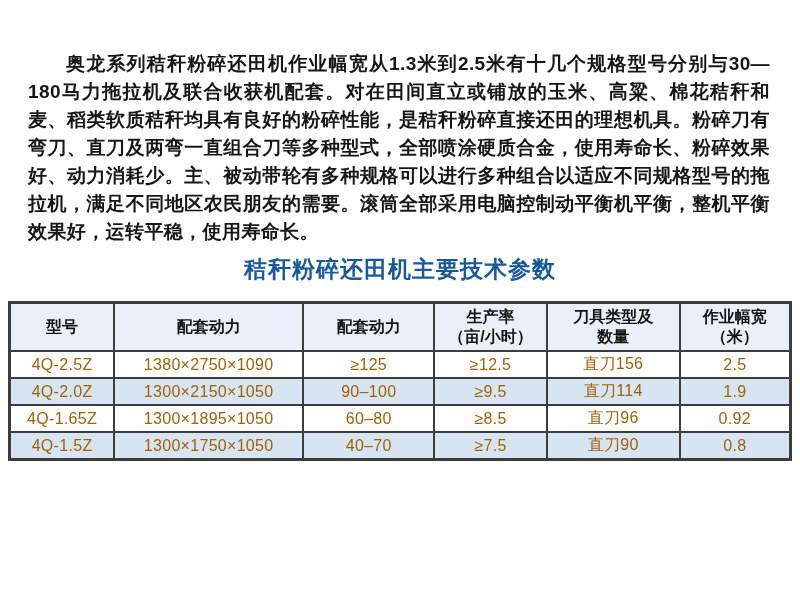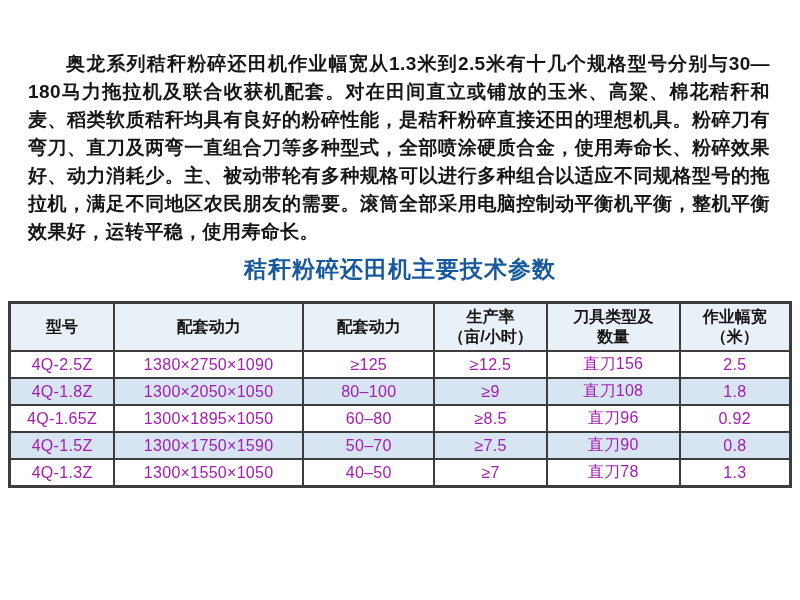--- a/index.html
+++ b/index.html
@@ -56,21 +56,21 @@
     font-weight: bold;
     font-size: 16px;
     height: 46px;
     line-height: 20px;
     white-space: pre-line;
     color: #141414;
   }
   table.spec-table tbody td {
     font-size: 16px;
     height: 25px;
-    color: #a21caf;
+    color: #a16207;
     letter-spacing: 0.3px;
   }
   table.spec-table tbody tr:nth-child(even) {
     background: #d7e5f2;
   }
   col.c-model  { width: 13.4%; }
   col.c-dims   { width: 24.2%; }
   col.c-power  { width: 16.8%; }
   col.c-rate   { width: 14.4%; }
   col.c-blades { width: 17.0%; }
@@ -110,47 +110,39 @@
     <tbody>
       <tr>
         <td>4Q-2.5Z</td>
         <td>1380×2750×1090</td>
         <td>≥125</td>
         <td>≥12.5</td>
         <td>直刀156</td>
         <td>2.5</td>
       </tr>
       <tr>
-        <td>4Q-1.8Z</td>
-        <td>1300×2050×1050</td>
-        <td>80–100</td>
-        <td>≥9</td>
-        <td>直刀108</td>
-        <td>1.8</td>
+        <td>4Q-2.0Z</td>
+        <td>1300×2150×1050</td>
+        <td>90–100</td>
+        <td>≥9.5</td>
+        <td>直刀114</td>
+        <td>1.9</td>
       </tr>
       <tr>
         <td>4Q-1.65Z</td>
         <td>1300×1895×1050</td>
         <td>60–80</td>
         <td>≥8.5</td>
         <td>直刀96</td>
         <td>0.92</td>
       </tr>
       <tr>
         <td>4Q-1.5Z</td>
-        <td>1300×1750×1590</td>
-        <td>50–70</td>
+        <td>1300×1750×1050</td>
+        <td>40–70</td>
         <td>≥7.5</td>
         <td>直刀90</td>
         <td>0.8</td>
-      </tr>
-      <tr>
-        <td>4Q-1.3Z</td>
-        <td>1300×1550×1050</td>
-        <td>40–50</td>
-        <td>≥7</td>
-        <td>直刀78</td>
-        <td>1.3</td>
       </tr>
     </tbody>
   </table>
 
 </div>
 
 </body></html>

